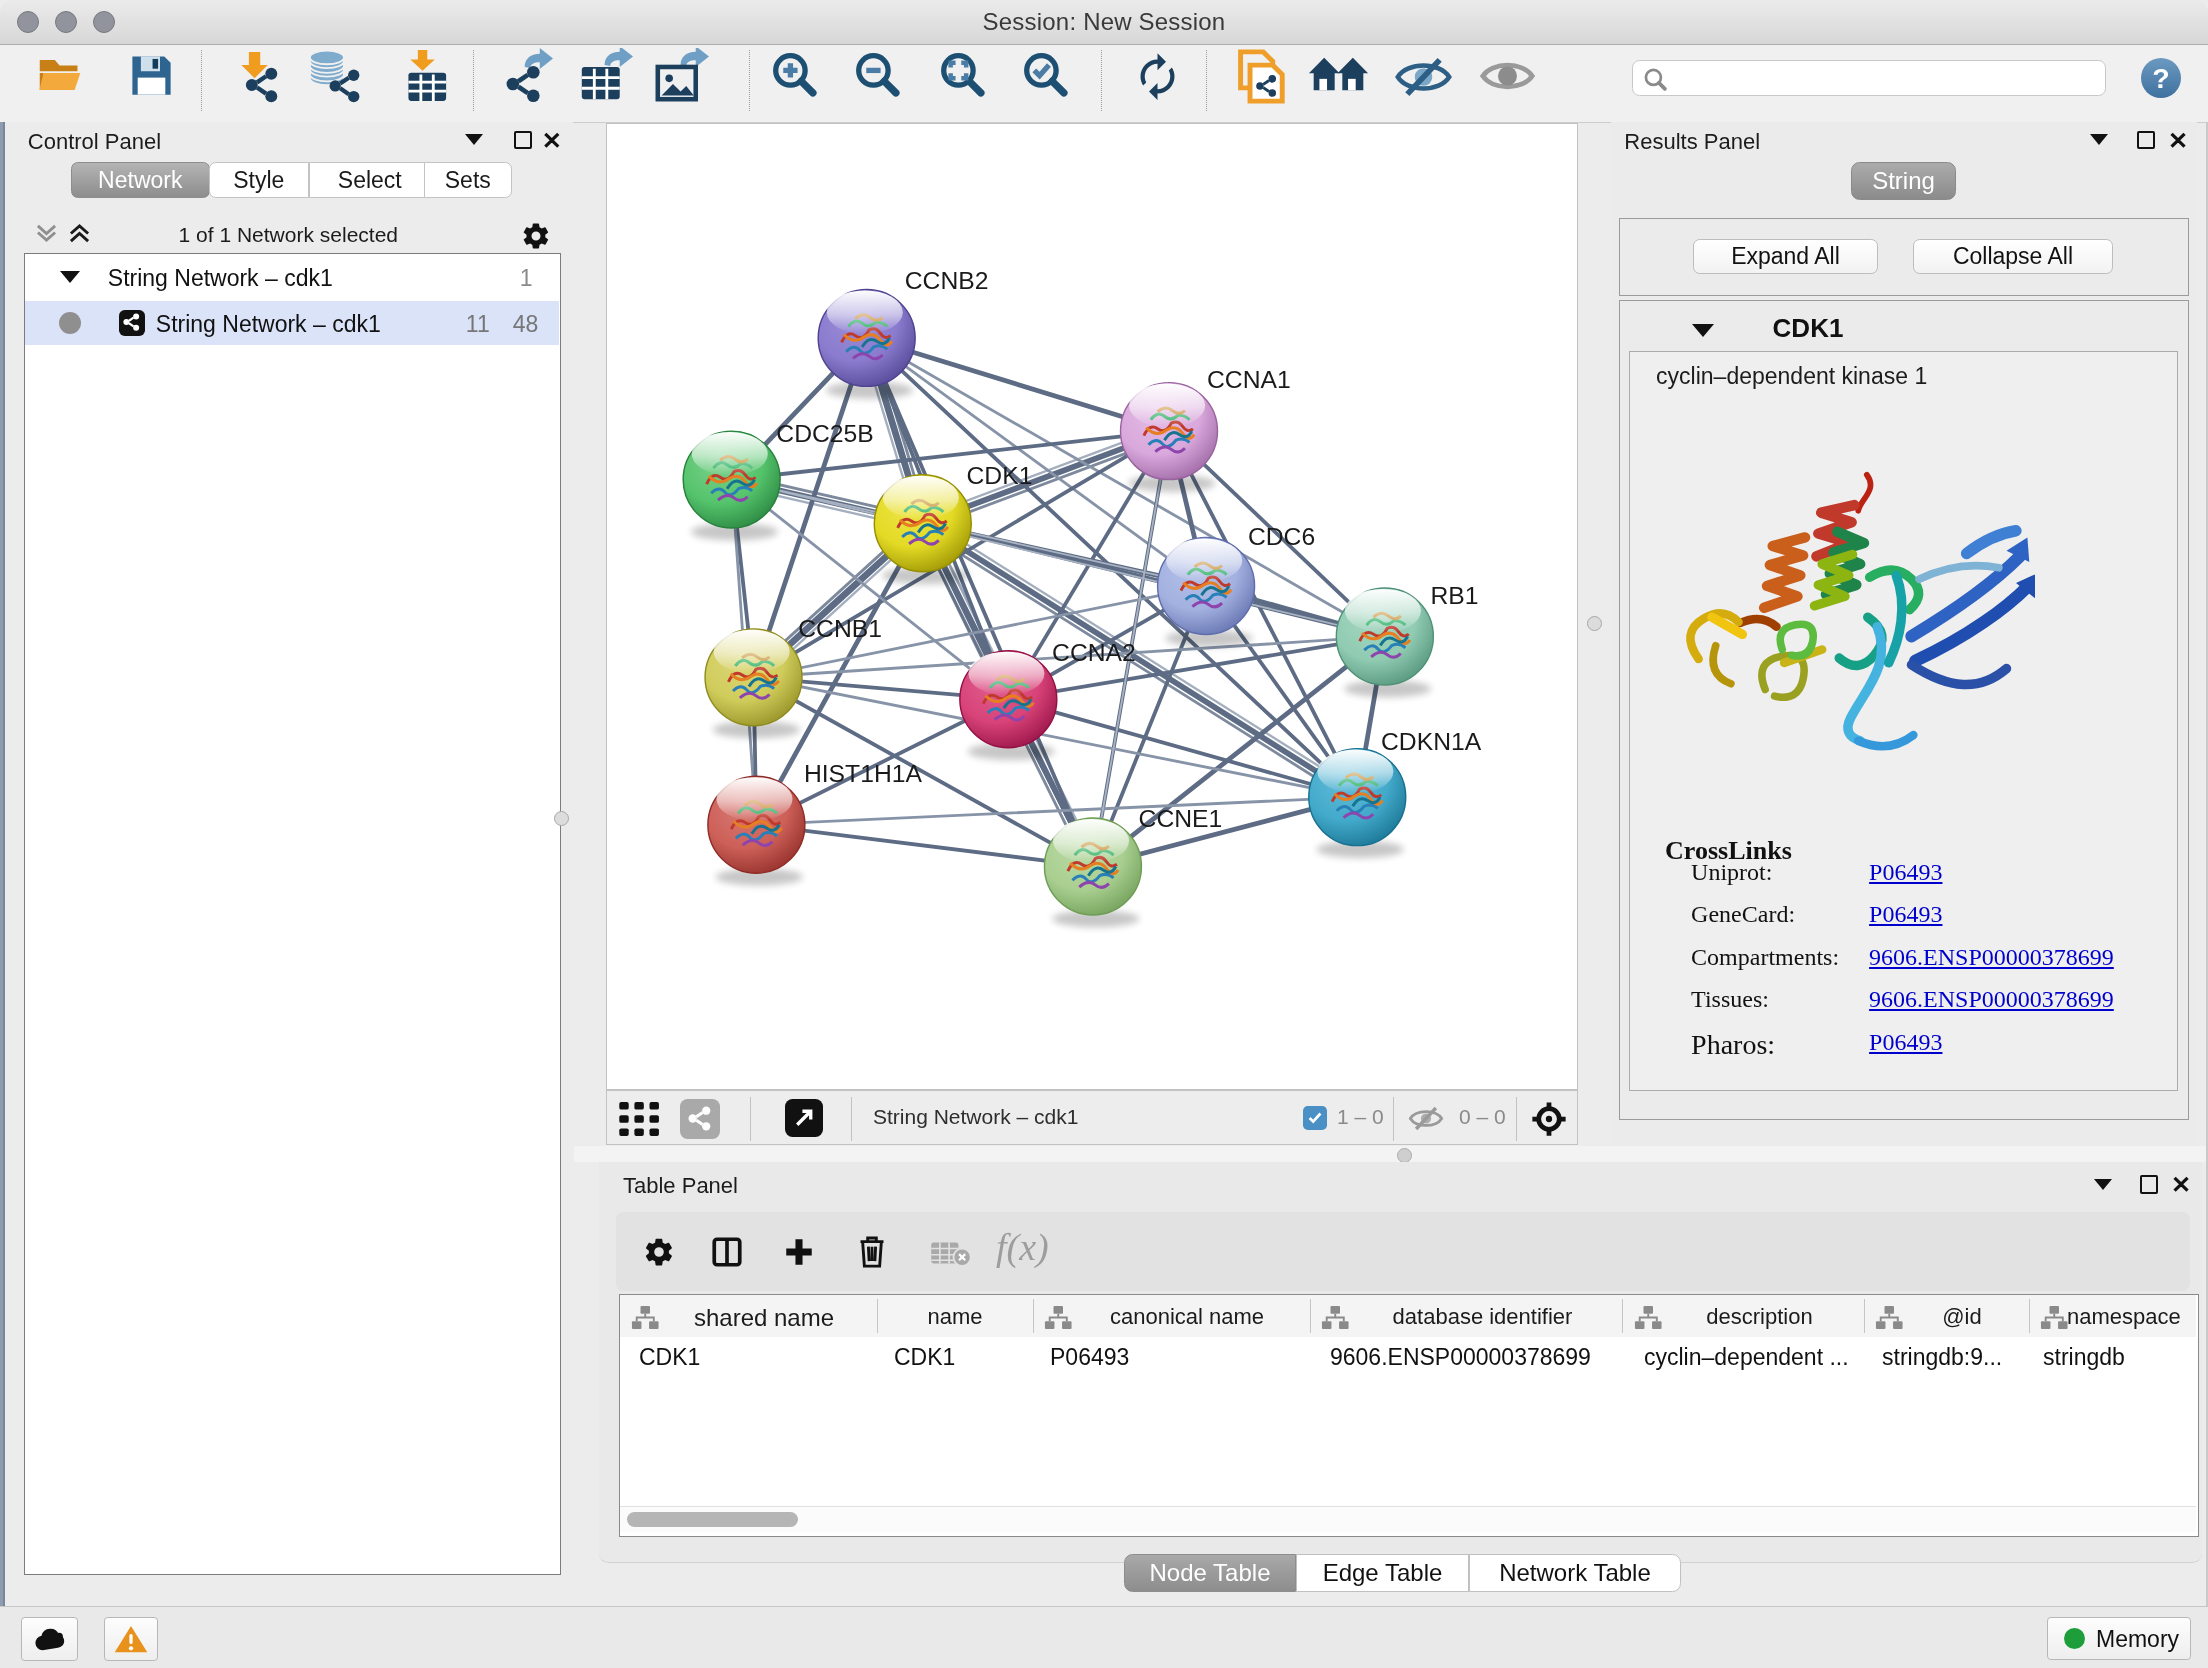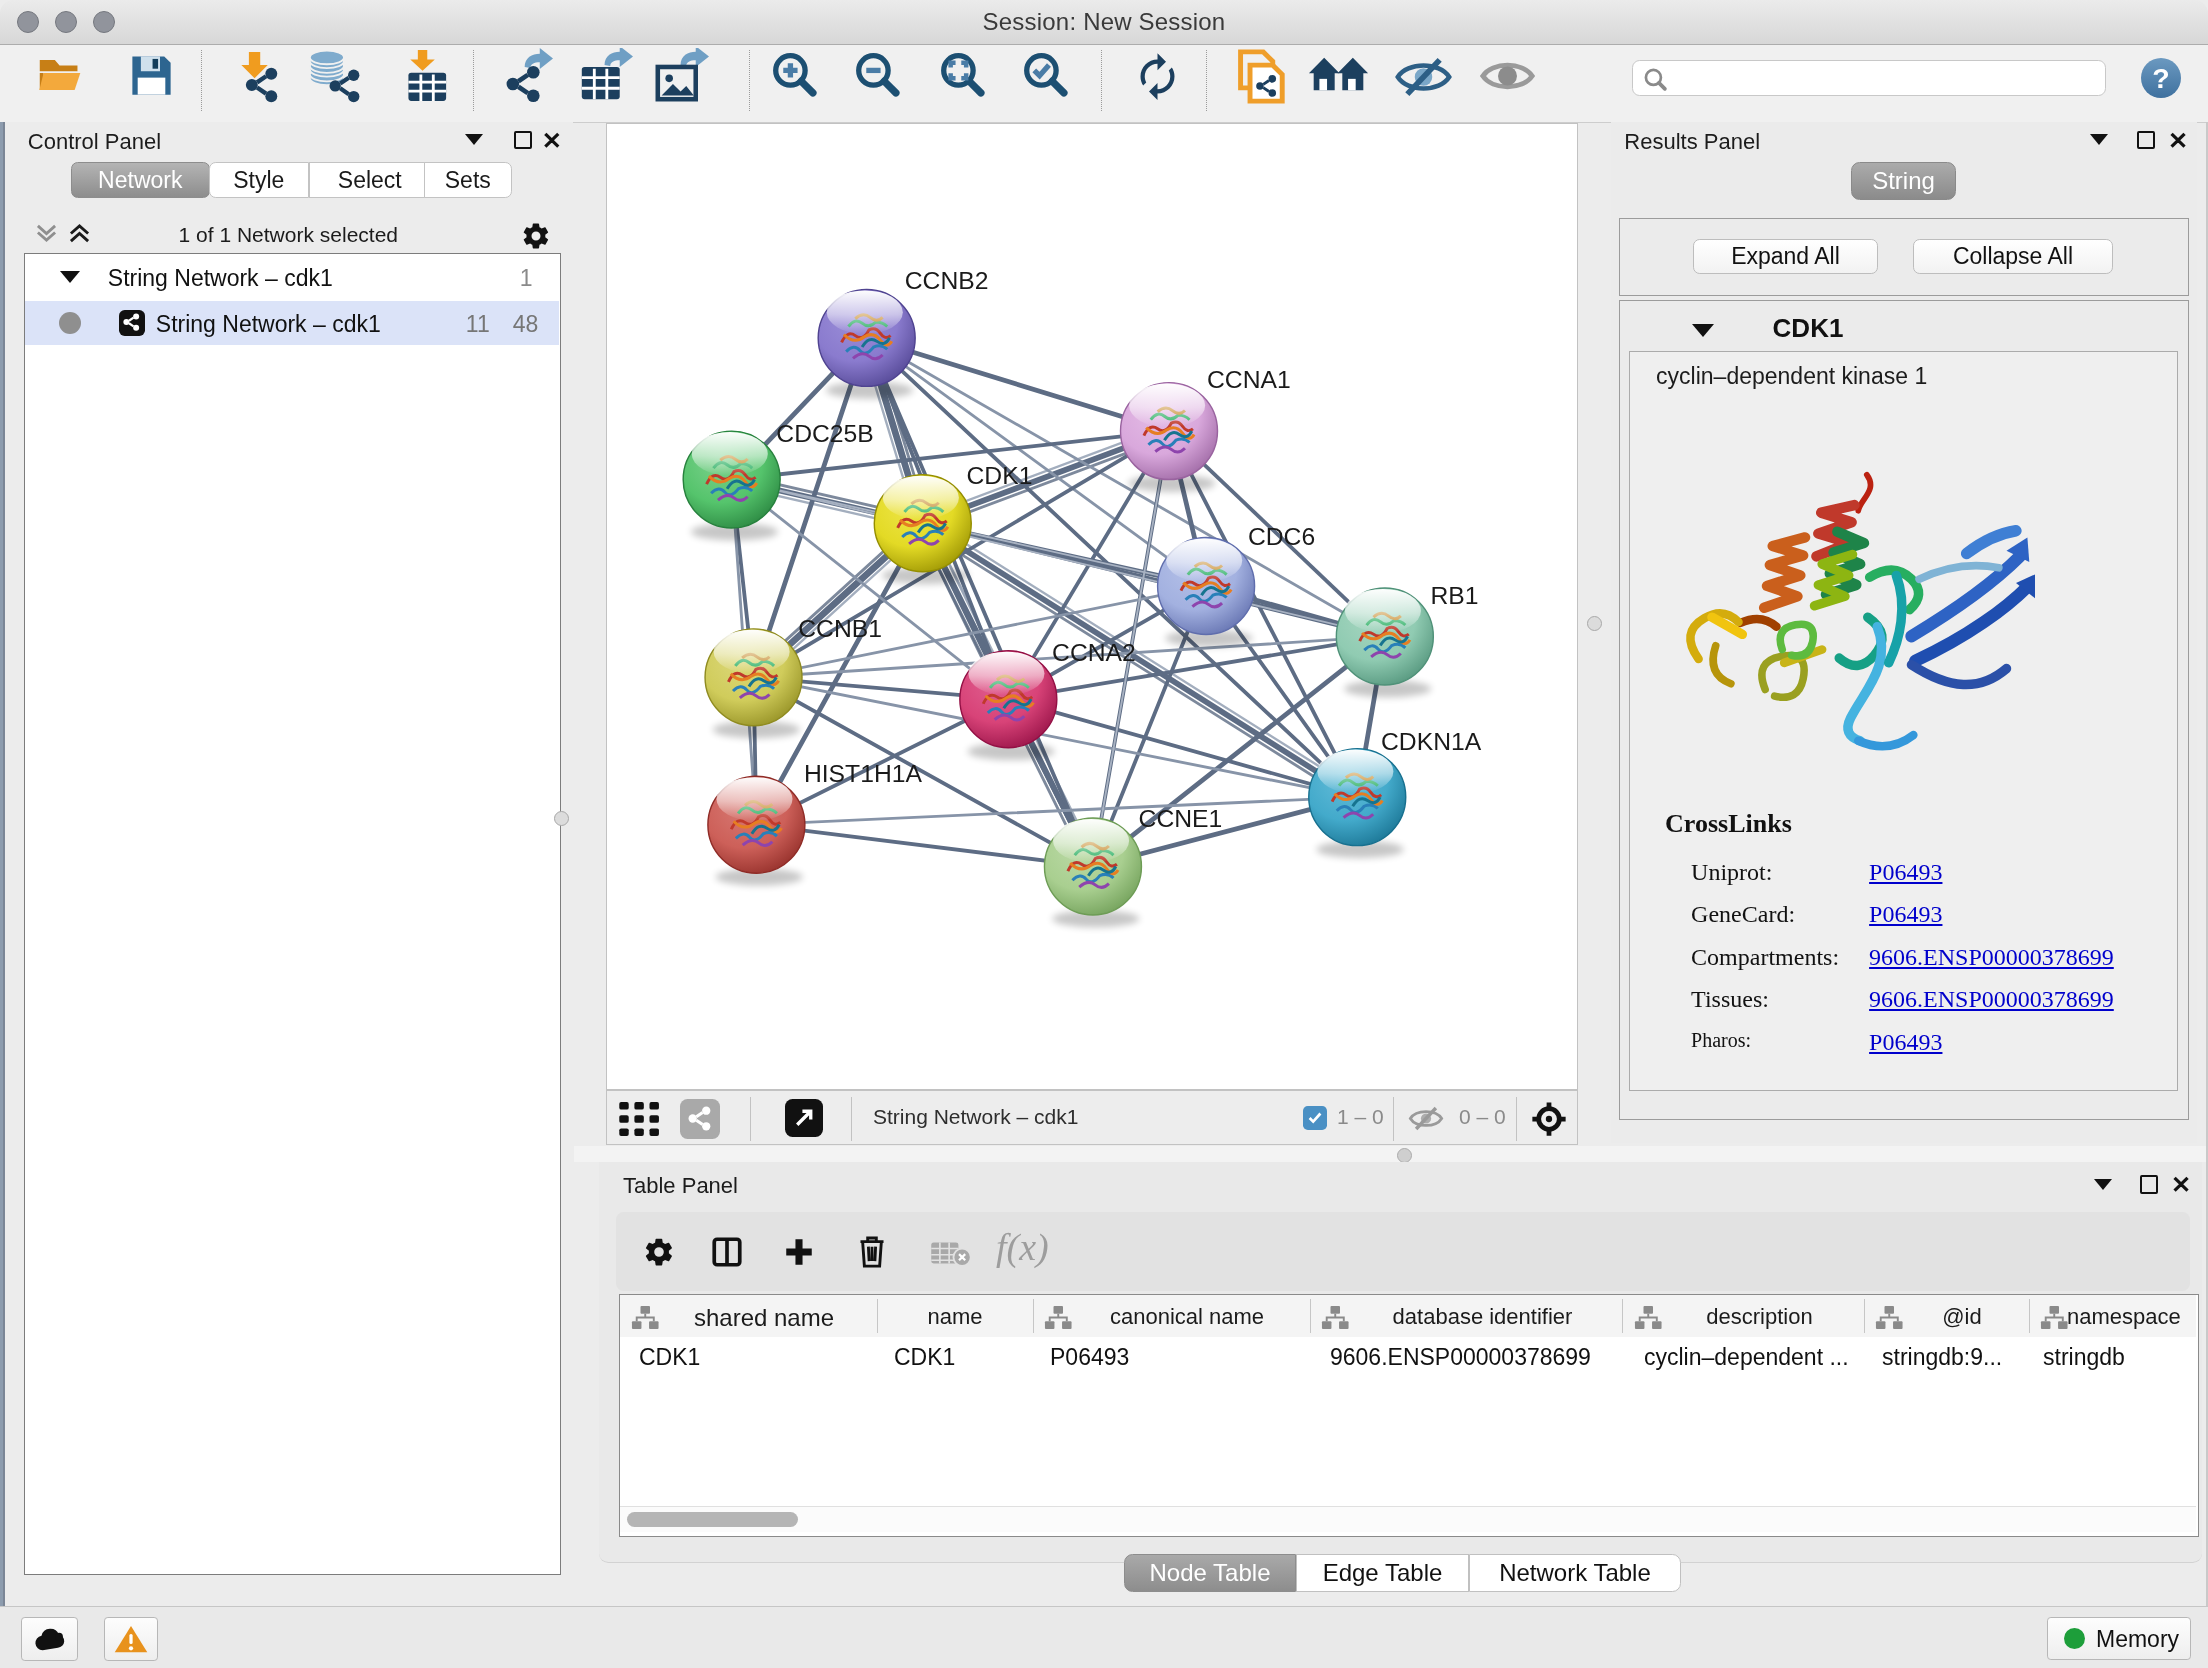--- a/index.html
+++ b/index.html
@@ -542,26 +542,26 @@
 <path d="M252 212 C 292 238, 324 240, 352 216" stroke="#2b50a8" stroke-width="10"></path>
 <path d="M260 122 q42 -20 84 -12" stroke="#7fb3d5" stroke-width="8"></path>
 <path d="M150 150 L182 140 L154 128 L186 118 L158 106 L190 96" stroke="#8db512" stroke-width="10"></path>
 <path d="M116 196 q-8 -22 14 -26 q22 -4 18 18 q-4 18 -22 14" stroke="#5dbb3f" stroke-width="8"></path>
 <path d="M236 118 C 248 150, 240 185, 228 210" stroke="#17a2a8" stroke-width="10"></path>
 <path d="M310 95 q26 -20 52 -24" stroke="#3f7fd4" stroke-width="12"></path>
 <path d="M352 92 l22 -14 2 26z" fill="#2e63c4" stroke="none"></path>
 <path d="M362 126 l22 -10 -2 26z" fill="#1f4eb0" stroke="none"></path>
 </g>
 </svg>
-     <div class="abs" style="left:35px;top:457px;font-size:26px;font-weight:bold;color:#111;font-family:'Liberation Serif',serif;">CrossLinks</div>
+     <div class="abs" style="left:35px;top:484px;font-size:26px;font-weight:bold;color:#111;font-family:'Liberation Serif',serif;">CrossLinks</div>
      <div class="abs" style="left:61px;top:507px;font-size:24px;color:#111;font-family:'Liberation Serif',serif;">Uniprot:</div>
      <div class="abs" style="left:61px;top:549px;font-size:24px;color:#111;font-family:'Liberation Serif',serif;">GeneCard:</div>
      <div class="abs" style="left:61px;top:592px;font-size:24px;color:#111;font-family:'Liberation Serif',serif;">Compartments:</div>
      <div class="abs" style="left:61px;top:634px;font-size:24px;color:#111;font-family:'Liberation Serif',serif;">Tissues:</div>
-     <div class="abs" style="left:61px;top:677px;font-size:20px;color:#111;font-family:'Liberation Serif',serif;">Pharos:</div>
+     <div class="abs" style="left:61px;top:677px;font-size:28px;color:#111;font-family:'Liberation Serif',serif;">Pharos:</div>
      <div class="abs" style="left:239px;top:507px;font-size:24px;color:#0000cc;text-decoration:underline;font-family:'Liberation Serif',serif;">P06493</div>
      <div class="abs" style="left:239px;top:549px;font-size:24px;color:#0000cc;text-decoration:underline;font-family:'Liberation Serif',serif;">P06493</div>
      <div class="abs" style="left:239px;top:592px;font-size:24px;color:#0000cc;text-decoration:underline;font-family:'Liberation Serif',serif;">9606.ENSP00000378699</div>
      <div class="abs" style="left:239px;top:634px;font-size:24px;color:#0000cc;text-decoration:underline;font-family:'Liberation Serif',serif;">9606.ENSP00000378699</div>
      <div class="abs" style="left:239px;top:677px;font-size:24px;color:#0000cc;text-decoration:underline;font-family:'Liberation Serif',serif;">P06493</div>
    </div>
  </div>
 </div>
 
 <div class="abs" style="left:599px;top:1162px;width:1603px;height:401px;background:#e9e9e9;border-radius:0 0 9.5px 9.5px;border-bottom:1.9px solid #d2d2d2;box-sizing:border-box;">

